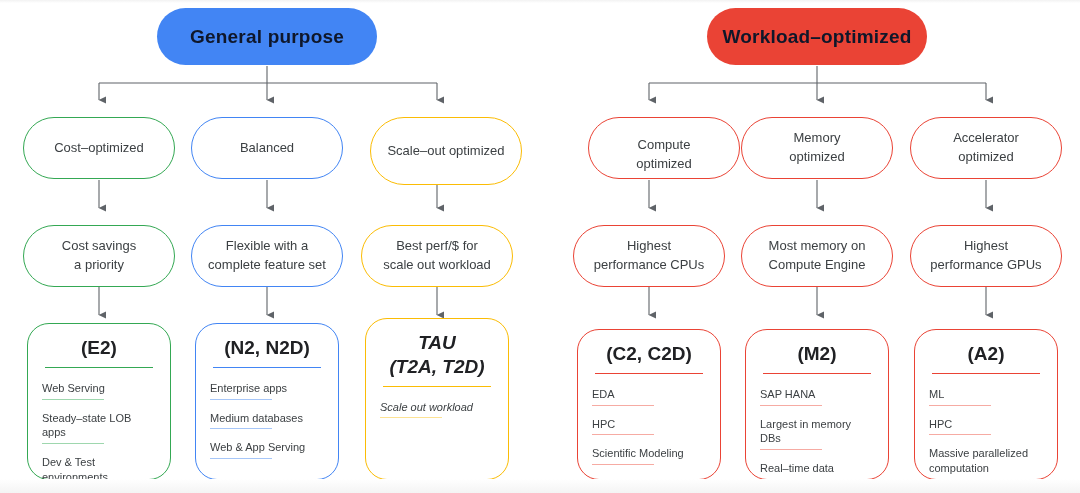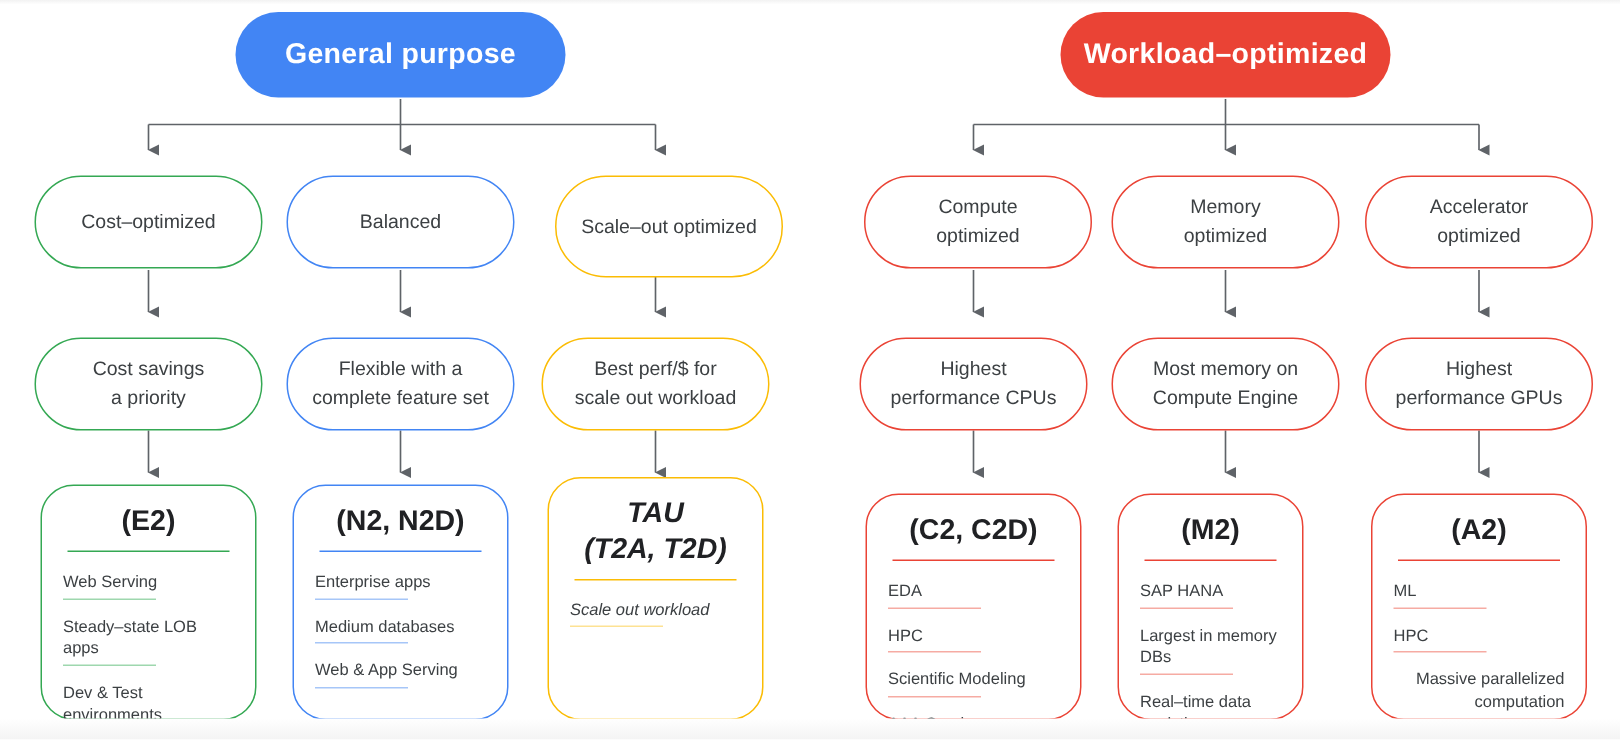--- a/index.html
+++ b/index.html
@@ -33,21 +33,21 @@
     background: linear-gradient(to top, #f4f4f4, #ffffff);
   }
 
   
   .header-pill {
     position: absolute;
     display: flex;
     align-items: center;
     justify-content: center;
     border-radius: 36px;
-    color: #ffffff;
+    color: #0f172a;
     font-size: 19px;
     font-weight: bold;
     letter-spacing: 0.2px;
     box-sizing: border-box;
   }
   .header-pill.general {
     left: 157px; top: 8px;
     width: 220px; height: 57px;
     background: #4285f4;
   }
@@ -116,21 +116,21 @@
     color: #3c4043;
     line-height: 1.35;
     margin-bottom: 3px;
   }
   .item-rule {
     width: 62px;
     height: 0;
     border-top: 1.4px solid #ccc;
     margin-bottom: 11px;
   }
-  .card-item.multiline { margin-bottom: 22px; text-align: right; }
+  .card-item.multiline { margin-bottom: 22px; }
 
   .card.c-green  { border-color: #34a853; }
   .card.c-green  .card-rule { border-top-color: #34a853; }
   .card.c-green  .item-rule { border-top-color: #9ed7ae; }
   .card.c-blue   { border-color: #4285f4; }
   .card.c-blue   .card-rule { border-top-color: #4285f4; }
   .card.c-blue   .item-rule { border-top-color: #a6c6f8; }
   .card.c-yellow { border-color: #fbbc04; font-style: italic; }
   .card.c-yellow .card-rule { border-top-color: #fbbc04; }
   .card.c-yellow .item-rule { border-top-color: #fde293; }
@@ -265,21 +265,21 @@
     </div>
     <div class="card-rule"></div>
     <ul class="card-items">
       <li>
         <div class="card-item">Scale out workload</div>
         <div class="item-rule"></div>
       </li>
     </ul>
   </div>
 
-  <div class="node c-red" style="left:576px; top:117px; width:152px; height:62px;">
+  <div class="node c-red" style="left:588px; top:117px; width:152px; height:62px;align-items:flex-end;">
     <span>
       <span class="txt">Compute</span>
       <span class="txt">optimized</span>
     </span>
   </div>
   <div class="node c-red" style="left:741px; top:117px; width:152px; height:62px;">
     <span>
       <span class="txt">Memory</span>
       <span class="txt">optimized</span>
     </span>
@@ -328,21 +328,21 @@
         <div class="card-item">Scientific Modeling</div>
         <div class="item-rule"></div>
       </li>
       <li>
         <div class="card-item">AAA Gaming</div>
         <div class="item-rule"></div>
       </li>
     </ul>
   </div>
 
-  <div class="card c-red" style="left:745px; top:329px; width:124px; height:151px;">
+  <div class="card c-red" style="left:745px; top:329px; width:144px; height:151px;">
     <div class="card-title">
       <span>(M2)</span>
     </div>
     <div class="card-rule"></div>
     <ul class="card-items">
       <li>
         <div class="card-item">SAP HANA</div>
         <div class="item-rule"></div>
       </li>
       <li>

